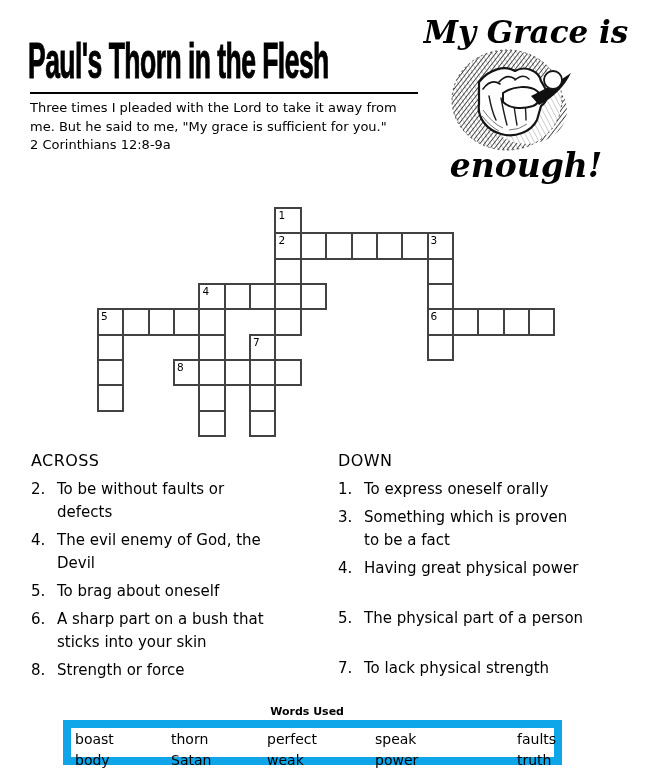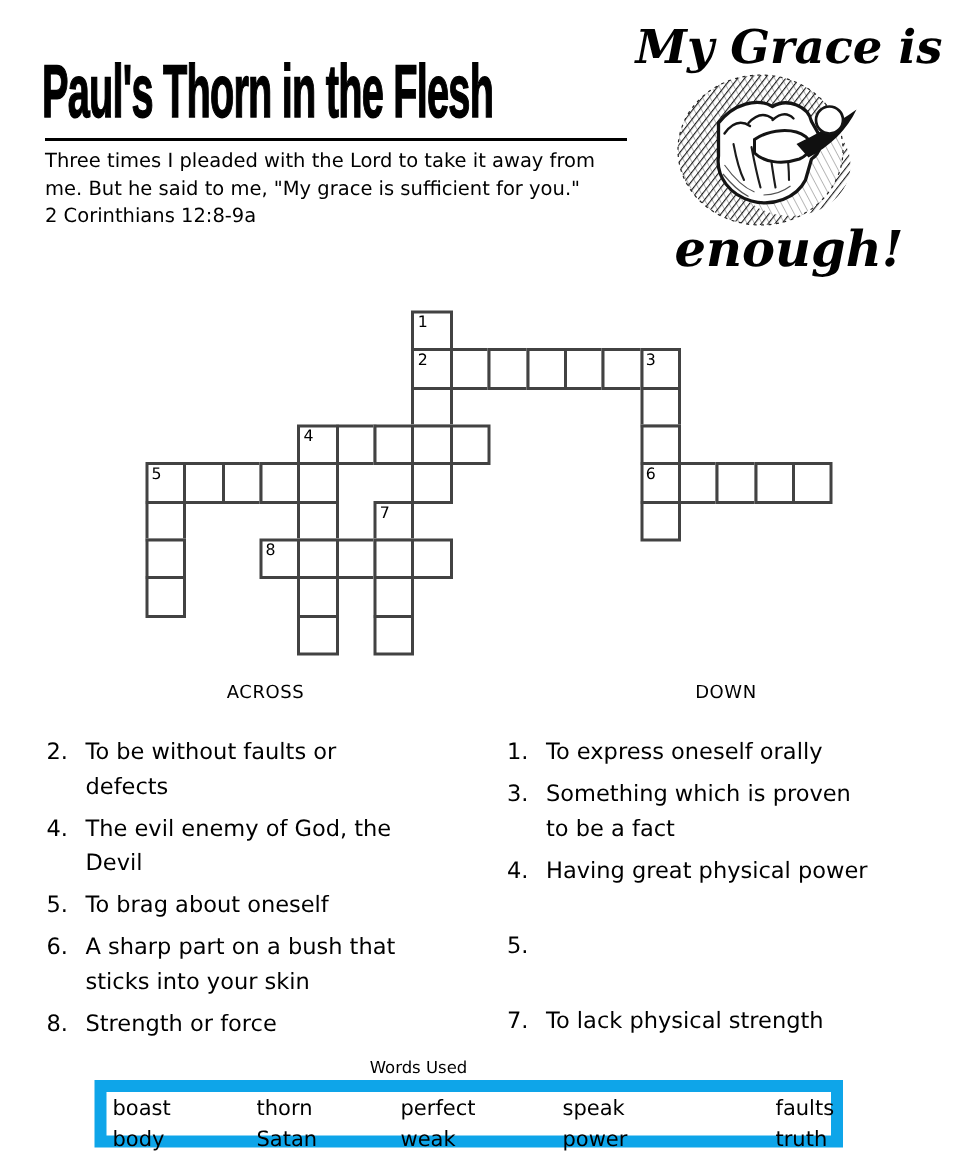--- a/index.html
+++ b/index.html
@@ -29,29 +29,29 @@
   .grid{position:absolute;left:97px;top:207px;}
   .cell{position:absolute;width:27.4px;height:27.4px;box-sizing:border-box;
         border:2px solid #424242;background:#fff;}
   .cell-num{display:block;font-size:10.5px;line-height:11px;padding:1px 0 0 2px;
         color:#000;}
 
   
   .clues{position:absolute;top:453px;width:292px;}
   .across-col{left:31px;}
   .down-col{left:338px;}
-  .clue-heading{font-size:12px;line-height:16px;margin-bottom:21px;letter-spacing:.4px;text-align:center;}
+  .clue-heading{font-size:16px;line-height:16px;margin-bottom:9px;letter-spacing:.4px;}
   .clue{display:flex;font-size:15px;line-height:23px;margin-bottom:5px;}
   .clue .num{width:26px;flex:none;}
   .clue .txt{white-space:pre-line;}
   .gap-lg{margin-bottom:27px;}
 
   
-  .words-label{position:absolute;left:214px;top:705px;width:130px;text-align:center;
-        font-size:11px;font-weight:normal;}
+  .words-label{position:absolute;left:214px;top:705px;width:130px;text-align:right;
+        font-size:11px;font-weight:bold;}
   .word-box{position:absolute;left:63px;top:720px;width:499px;height:45px;
         box-sizing:border-box;border:8px solid #0ea5e9;background:#fff;}
   .wrow{position:relative;height:19px;margin-top:2px;}
   .w{position:absolute;top:0;font-size:14px;line-height:18px;white-space:nowrap;}
   .c0{left:4px}.c1{left:100px}.c2{left:196px}.c3{left:304px}.c4{left:446px}
 </style>
 </head>
 <body>
 
 <div class="page">
@@ -209,20 +209,21 @@
       <span class="num">3.</span>
       <span class="txt">Something which is proven
 to be a fact</span>
     </div>
     <div class="clue gap-lg">
       <span class="num">4.</span>
       <span class="txt">Having great physical power</span>
     </div>
     <div class="clue gap-lg">
       <span class="num">5.</span>
+      <span class="txt">The physical part of a person</span>
     </div>
     <div class="clue">
       <span class="num">7.</span>
       <span class="txt">To lack physical strength</span>
     </div>
   </div>
 
   <div class="words-label">Words Used</div>
   <div class="word-box">
     <div class="wrow">

